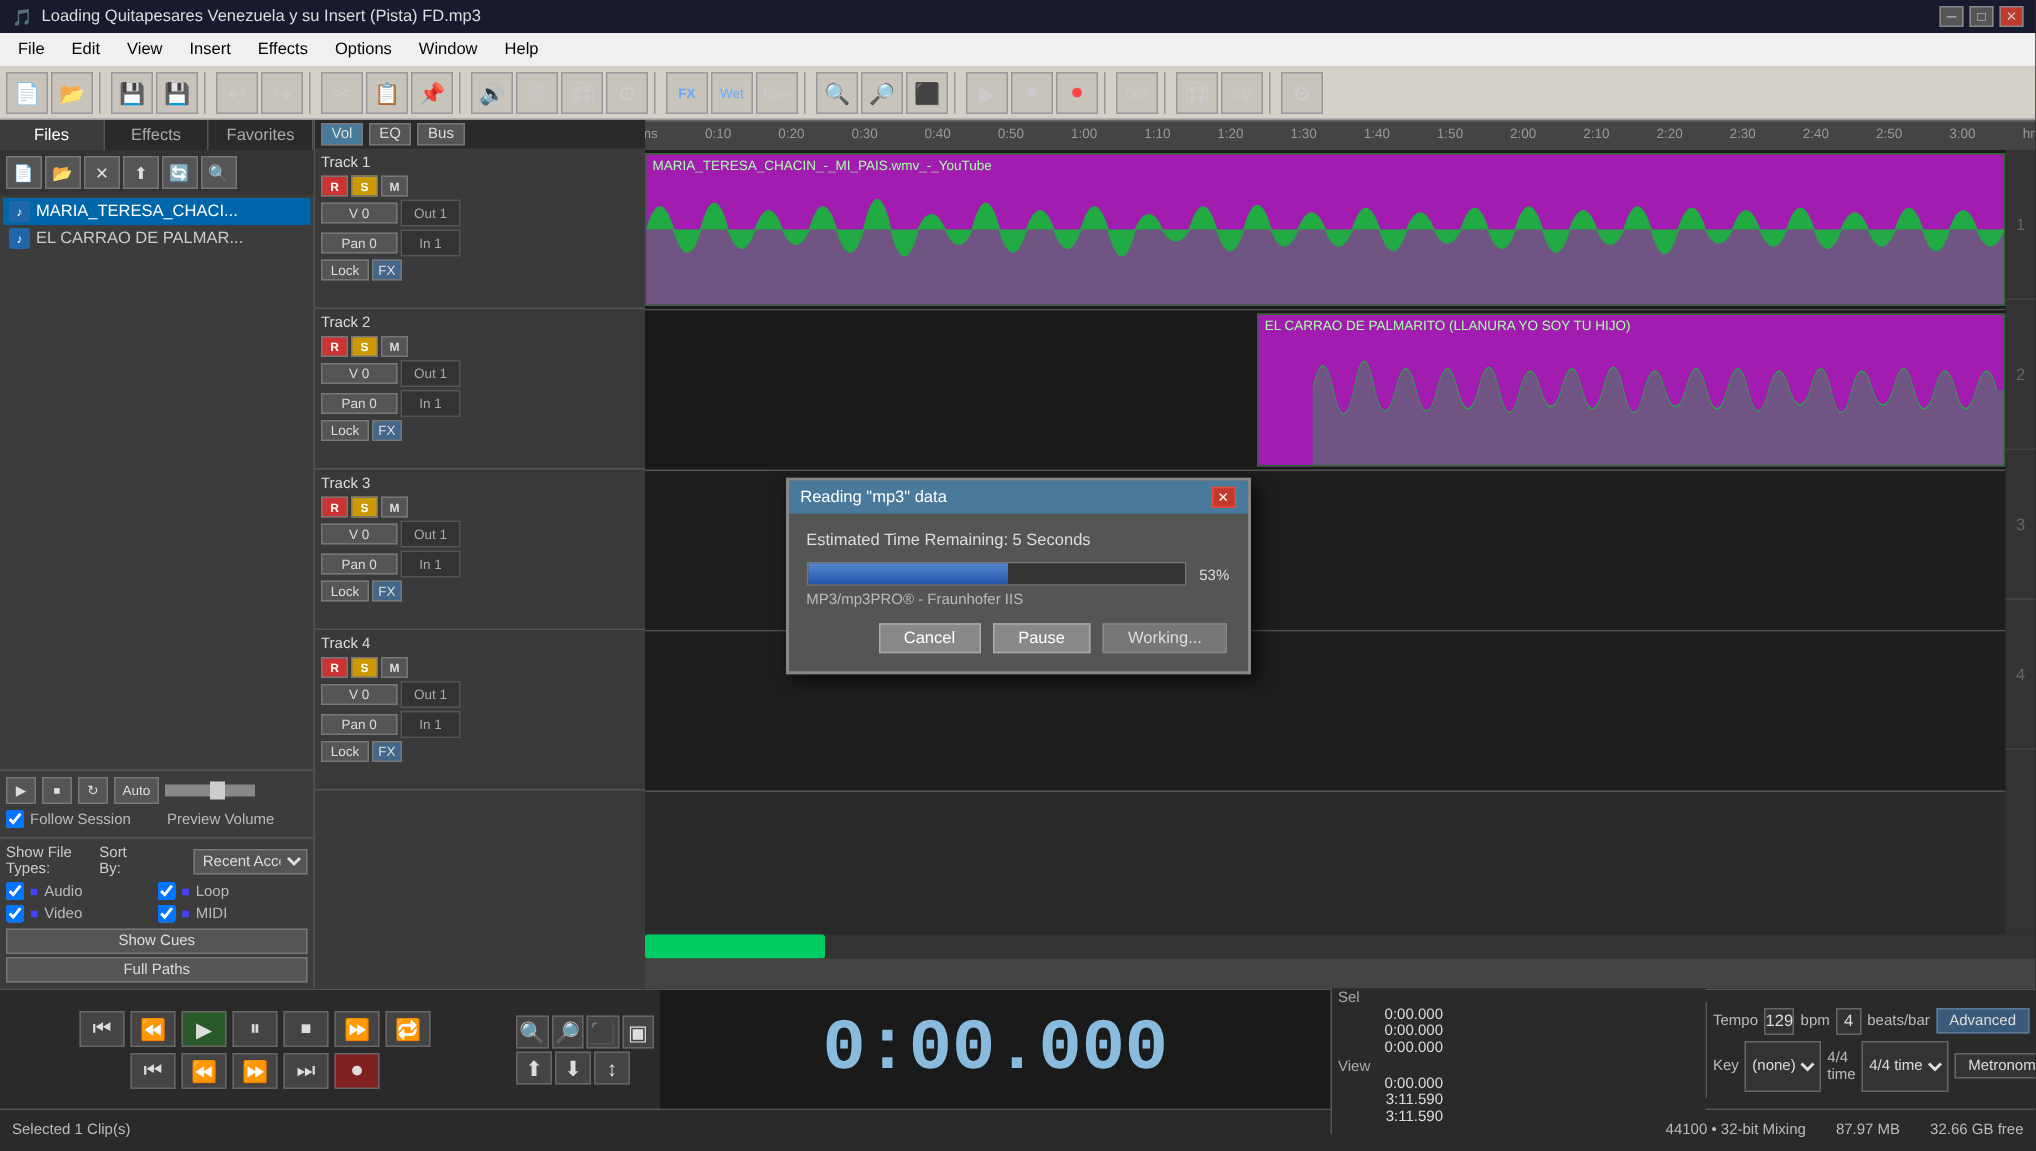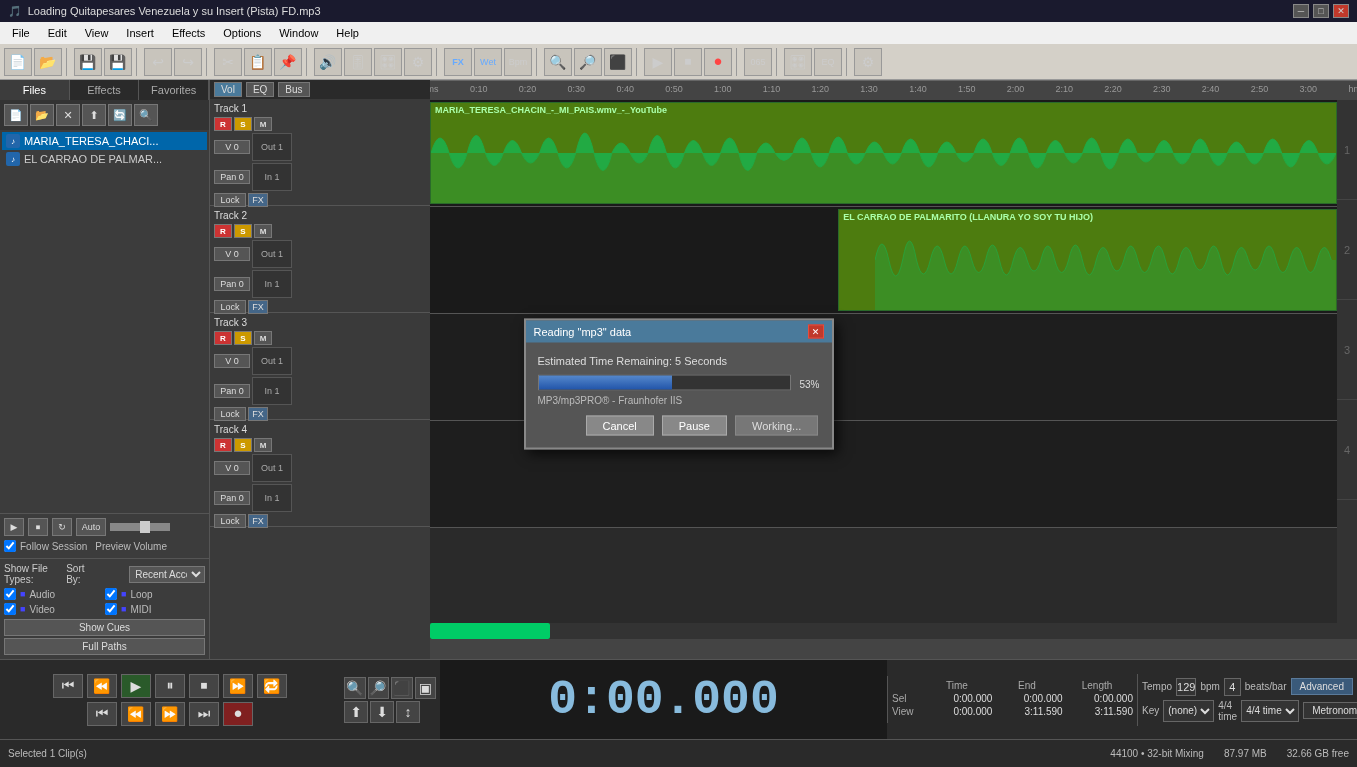--- a/index.html
+++ b/index.html
@@ -65,32 +65,32 @@
     .th-btn.active { background: #4a7a9b; }
     
     .track-row { border-bottom: 1px solid #555; padding: 4px; }
     .track-label { color: #ddd; font-size: 10px; margin-bottom: 3px; }
     .track-btns { display: flex; gap: 2px; margin-bottom: 2px; }
     .t-btn { width: 18px; height: 14px; display: flex; align-items: center; justify-content: center; font-size: 8px; cursor: pointer; font-weight: bold; border: 1px solid #777; }
     .t-btn.r { background: #cc3333; color: #fff; }
     .t-btn.s { background: #cc9900; color: #fff; }
     .t-btn.m { background: #555; color: #ddd; }
     .track-vol-row { display: flex; align-items: center; gap: 2px; margin-bottom: 2px; }
-    .track-knob { width: 36px; height: 14px; background: #555; border: 1px solid #777; color: #ddd; font-size: 9px; display: flex; align-items: center; justify-content: center; }
-    .track-out { width: 40px; height: 28px; background: #333; border: 1px solid #555; color: #aaa; font-size: 9px; display: flex; align-items: center; justify-content: center; }
+    .track-knob { width: 51px; height: 14px; background: #555; border: 1px solid #777; color: #ddd; font-size: 9px; display: flex; align-items: center; justify-content: center; }
+    .track-out { width: 40px; height: 18px; background: #333; border: 1px solid #555; color: #aaa; font-size: 9px; display: flex; align-items: center; justify-content: center; }
     .track-lock-fx { display: flex; gap: 2px; }
     .lock-btn { width: 32px; height: 14px; background: #555; border: 1px solid #777; color: #ddd; font-size: 9px; display: flex; align-items: center; justify-content: center; cursor: pointer; }
     .fx-btn { width: 20px; height: 14px; background: #446688; border: 1px solid #777; color: #ddd; font-size: 9px; display: flex; align-items: center; justify-content: center; cursor: pointer; }
 
     
     #waveform-area { flex: 1; display: flex; flex-direction: column; overflow: hidden; position: relative; }
     #timeline { height: 20px; background: #333; position: relative; overflow: hidden; }
     #waveform-tracks { flex: 1; overflow: hidden; position: relative; }
     .waveform-track { height: 100px; border-bottom: 1px solid #555; position: relative; background: #1a1a1a; overflow: hidden; }
-    .waveform-clip { position: absolute; top: 2px; height: calc(100% - 4px); background: #4d7c0f; border: 1px solid #2a6a2a; overflow: hidden; font-weight: bold; }
+    .waveform-clip { position: absolute; top: 2px; height: calc(100% - 4px); background: #a21caf; border: 1px solid #2a6a2a; overflow: hidden; }
     .waveform-clip-label { position: absolute; top: 2px; left: 4px; font-size: 9px; color: #aaffaa; white-space: nowrap; overflow: hidden; }
     .waveform-svg { width: 100%; height: 100%; }
     #timeline-ruler { height: 20px; background: #444; position: relative; overflow: hidden; border-top: 1px solid #666; }
 
     
     #progress-dialog { position: fixed; top: 50%; left: 50%; transform: translate(-50%, -50%); width: 310px; background: #555; border: 2px solid #888; z-index: 100; box-shadow: 4px 4px 12px rgba(0,0,0,0.7); }
     #dialog-title-bar { background: #4a7a9b; padding: 4px 8px; display: flex; justify-content: space-between; align-items: center; color: #fff; font-size: 11px; }
     #dialog-close { width: 16px; height: 14px; background: #c0392b; border: 1px solid #e74c3c; display: flex; align-items: center; justify-content: center; font-size: 9px; cursor: pointer; color: #fff; }
     #dialog-body { padding: 12px; }
     #dialog-info { color: #ddd; font-size: 11px; margin-bottom: 8px; }
@@ -106,29 +106,29 @@
     #transport-controls { width: 340px; display: flex; flex-direction: column; align-items: center; justify-content: center; padding: 4px; gap: 4px; }
     #transport-row1 { display: flex; gap: 4px; }
     #transport-row2 { display: flex; gap: 4px; }
     .trans-btn { width: 30px; height: 24px; background: #444; border: 1px solid #666; color: #ddd; display: flex; align-items: center; justify-content: center; cursor: pointer; font-size: 14px; }
     .trans-btn.record { background: #802020; }
     #time-display { flex: 1; display: flex; align-items: center; justify-content: center; background: #1a1a1a; font-size: 48px; font-weight: bold; color: #88bbdd; font-family: 'Courier New', monospace; height: 100%; }
     #zoom-controls { width: 100px; display: flex; flex-direction: column; gap: 2px; padding: 4px; }
     .zoom-row { display: flex; gap: 2px; }
     .zoom-btn { width: 24px; height: 22px; background: #444; border: 1px solid #666; display: flex; align-items: center; justify-content: center; cursor: pointer; color: #ddd; font-size: 14px; }
     #sel-view-panel { width: 250px; background: #2a2a2a; border-left: 1px solid #555; padding: 4px; font-size: 10px; }
-    .sv-row { display: flex; justify-content: space-between; margin-bottom: 2px; }
+    .sv-row { display: flex; justify-content: space-between; margin-bottom: 2px; flex-direction: column; }
     .sv-label { color: #aaa; width: 30px; }
     .sv-val { color: #ddd; width: 70px; text-align: right; }
     #tempo-section { width: 220px; border-left: 1px solid #555; padding: 4px; display: flex; flex-direction: column; gap: 4px; }
     .tempo-row { display: flex; align-items: center; gap: 4px; color: #bbb; font-size: 10px; }
     .tempo-val { background: #333; border: 1px solid #666; color: #ddd; width: 40px; height: 18px; display: flex; align-items: center; justify-content: center; font-size: 11px; }
     .advanced-btn { background: #3a5a7a; border: 1px solid #5a7a9a; color: #ddd; padding: 2px 8px; font-size: 10px; cursor: pointer; }
     .metronome-btn { background: #333; border: 1px solid #666; color: #ddd; padding: 2px 8px; font-size: 10px; cursor: pointer; }
-    .key-select { background: #333; border: 1px solid #666; color: #ddd; font-size: 10px; height: 22px; }
+    .key-select { background: #333; border: 1px solid #666; color: #ddd; font-size: 10px; height: 34px; }
 
     
     #status-bar { height: 28px; background: #2a2a2a; border-top: 1px solid #555; display: flex; align-items: center; padding: 0 8px; font-size: 10px; color: #bbb; gap: 20px; }
     #status-left { flex: 1; }
     #status-right { display: flex; gap: 20px; }
 
     
     #mini-scroll { height: 16px; background: #333; position: relative; }
     .scroll-thumb { height: 100%; width: 120px; background: #00cc66; position: absolute; left: 0; border-radius: 2px; }
     .ruler-label { position: absolute; bottom: 6px; font-size: 9px; color: #999; transform: translateX(-50%); }
@@ -242,21 +242,21 @@
         <div class="prev-btn">⏹</div>
         <div class="prev-btn">↻</div>
         <div class="prev-btn" style="width:30px;font-size:9px;">Auto</div>
         <div id="volume-slider">
           <div id="volume-thumb"></div>
         </div>
       </div>
       <div class="checkbox-row">
         <input type="checkbox" checked="" style="">
         <span>Follow Session</span>
-        <span style="margin-left:4px;">Preview Volume</span>
+        <span style="margin-left:20px;">Preview Volume</span>
       </div>
     </div>
     <div id="file-options" class="left-panel-bottom">
       <div style="display:flex;justify-content:space-between;margin-bottom:3px;">
         <span>Show File Types:</span>
         <div style="display:flex;align-items:center;gap:4px;">
           <span>Sort By:</span>
           <select id="sort-dropdown">
             <option>Recent Acce...</option>
           </select>

